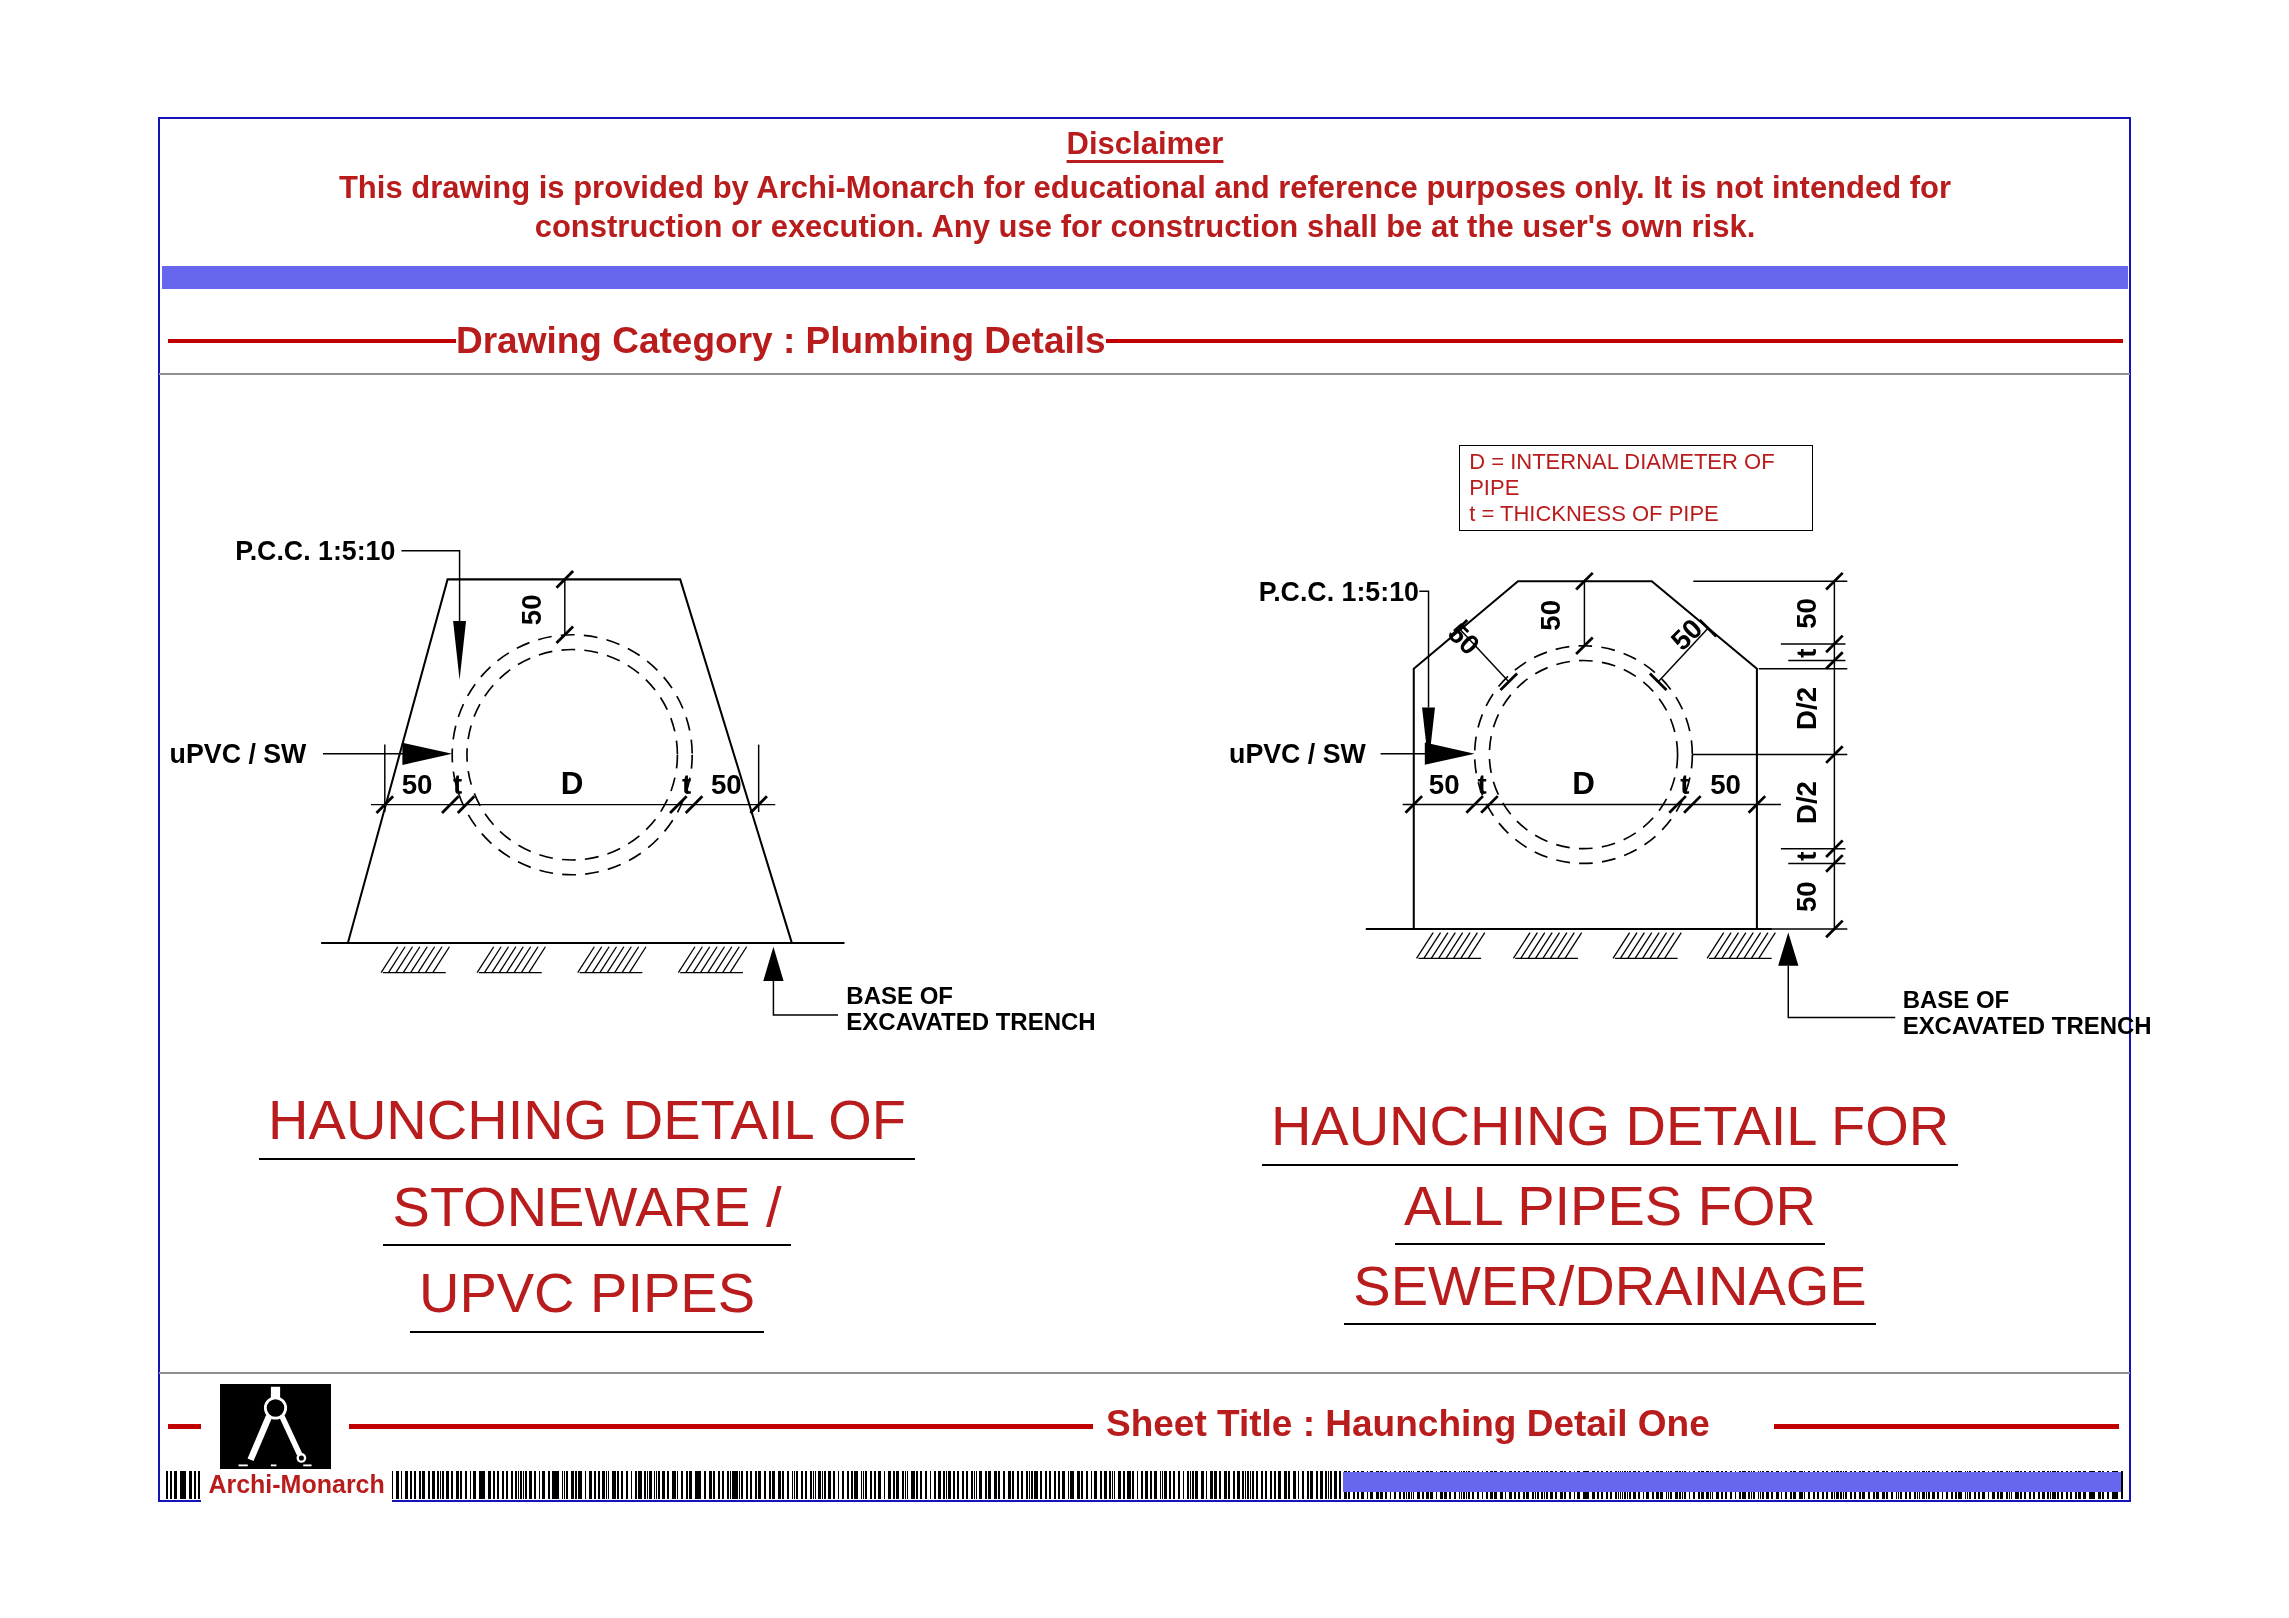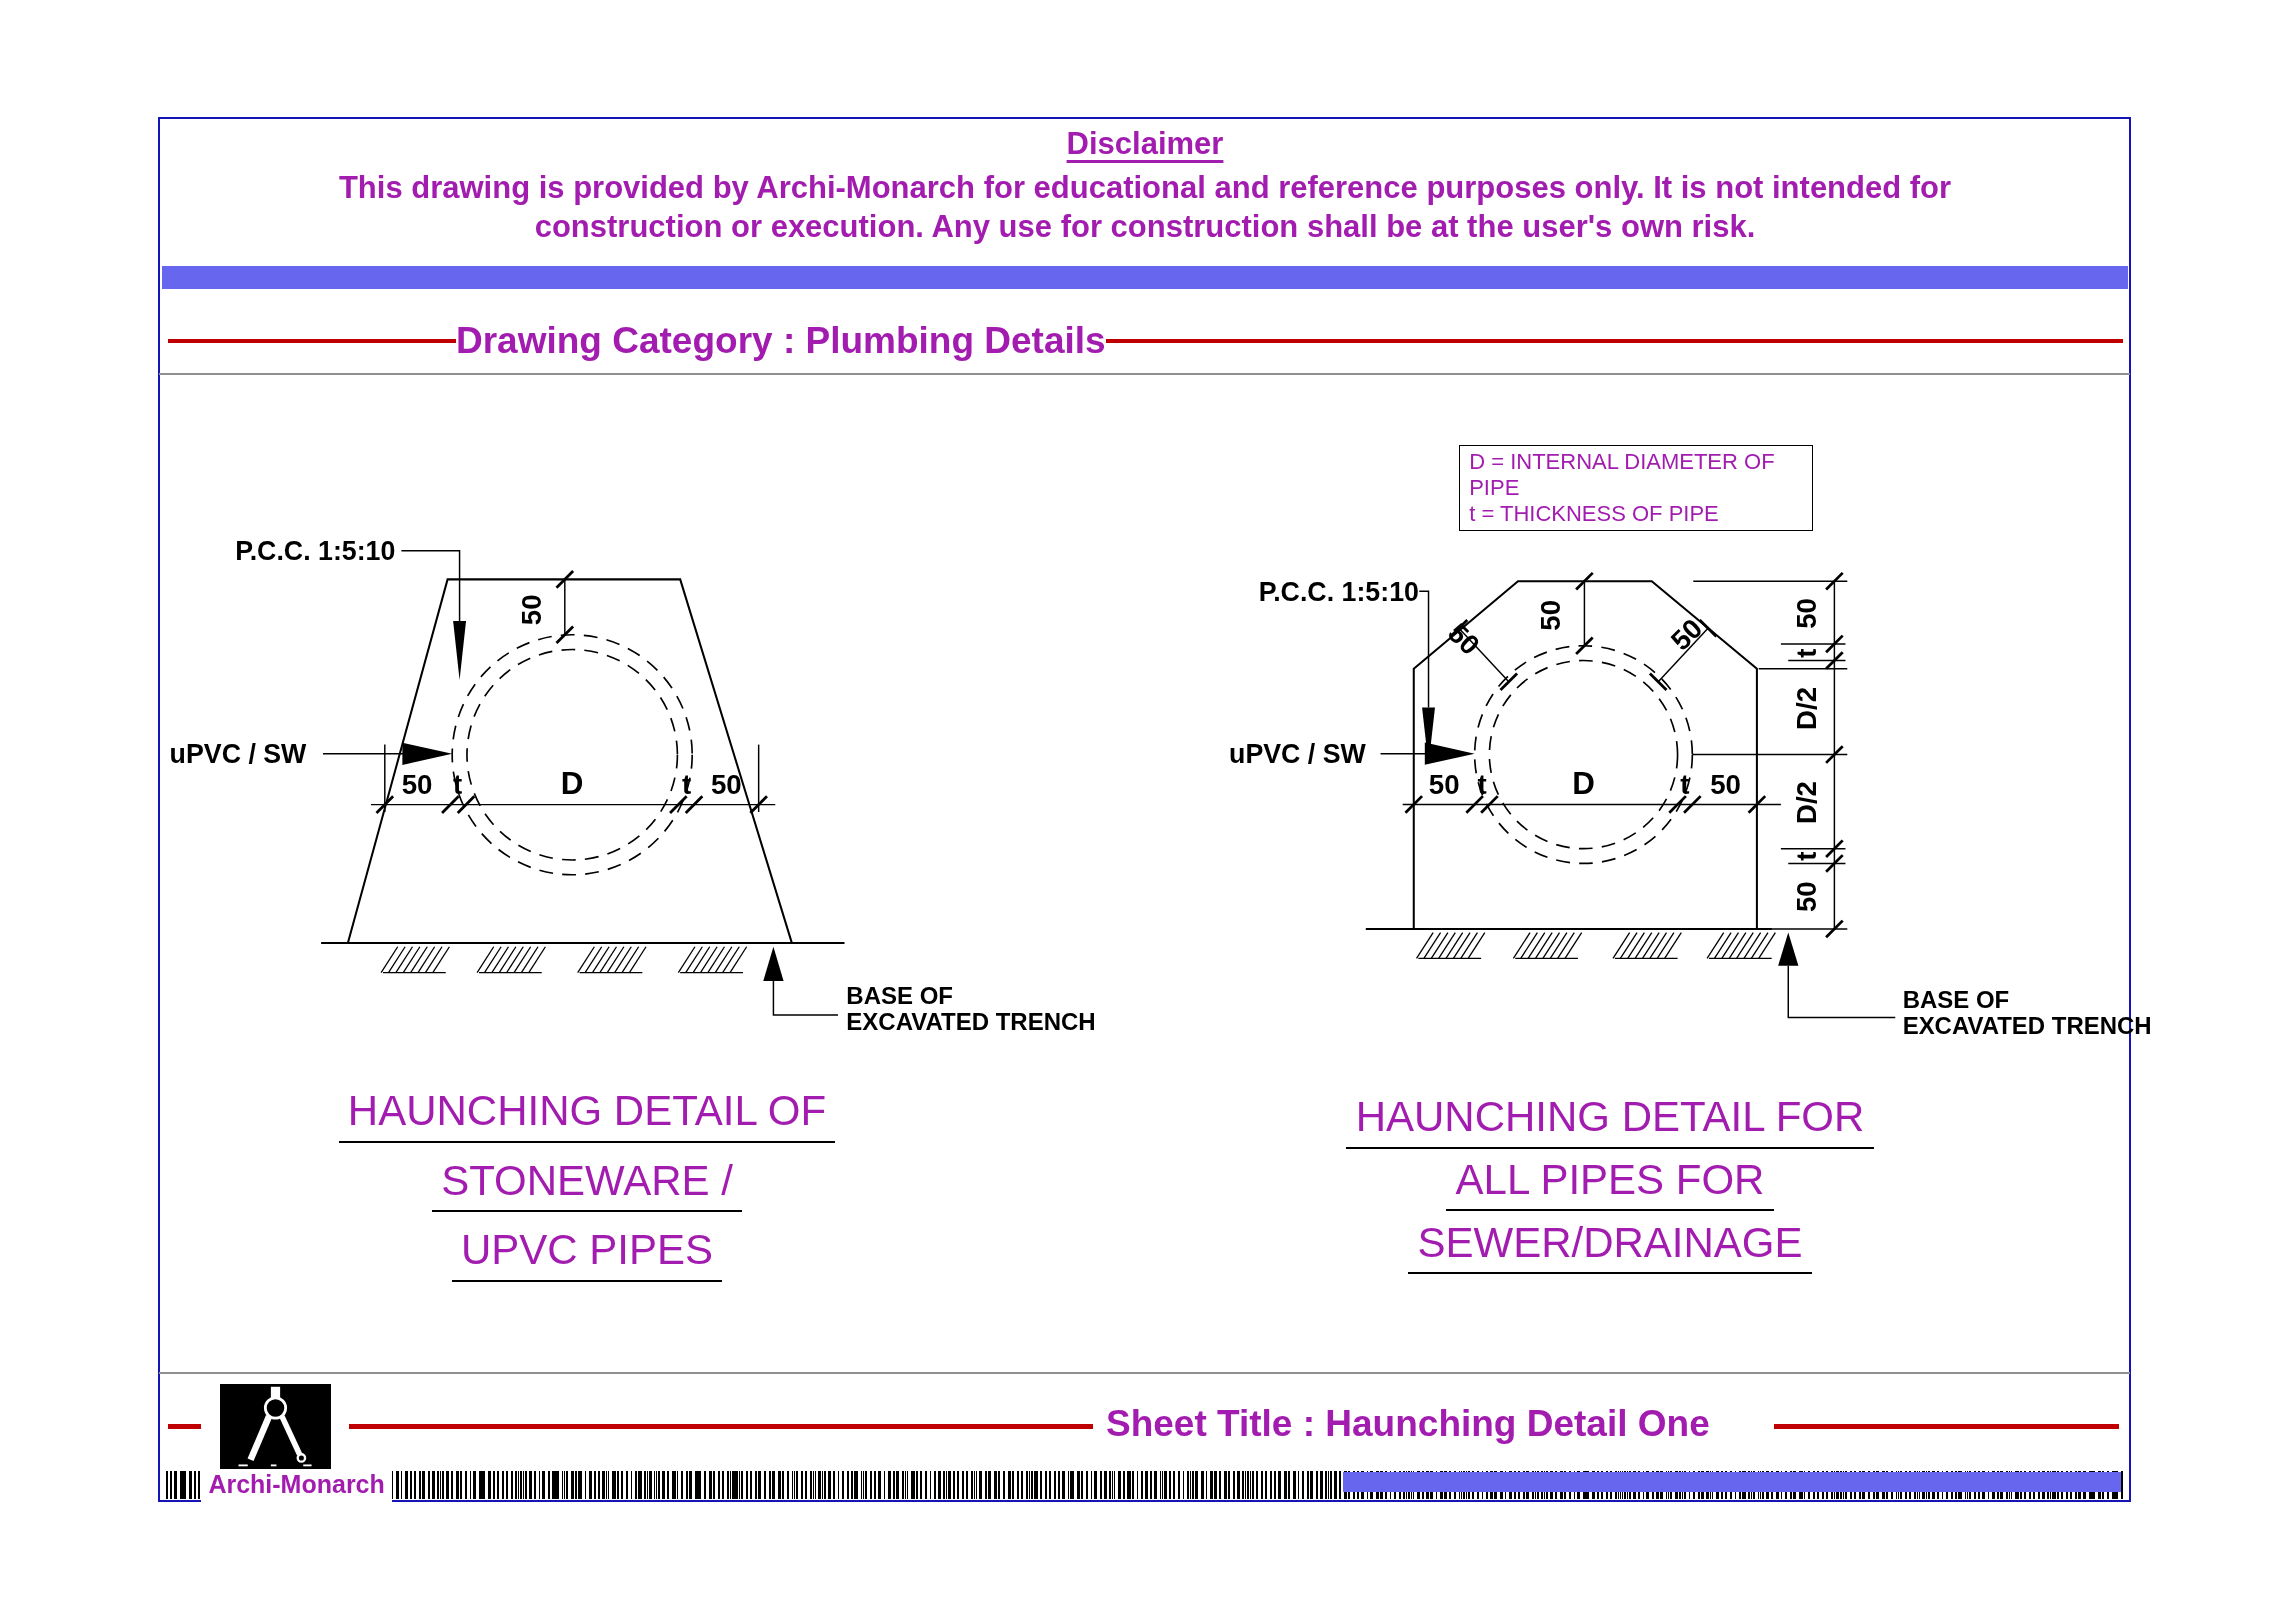--- a/index.html
+++ b/index.html
@@ -2,21 +2,21 @@
 <html style="--accent-blue: #6766ee; --border-blue: #1414b8; --line-red: #c00000;font-size:14.8px"><head>
 <meta charset="utf-8">
 <style>
   :root{
     --accent-blue:#6766ee;
     --border-blue:#1414b8;
     --line-red:#c00000;
   }
   html,body{margin:0;padding:0;background:#fff;}
   .page{position:relative;width:2290px;height:1619px;background:#fff;overflow:hidden;
-        font-family:"Liberation Sans",sans-serif;color:#a21caf;}
+        font-family:"Liberation Sans",sans-serif;color:#b91c1c;}
   .frame{position:absolute;left:158px;top:117px;width:1973px;height:1385px;
          border:2.8px solid var(--border-blue);box-sizing:border-box;}
   
   .disclaimer{position:absolute;left:185px;top:126px;width:1920px;text-align:center;}
   .disclaimer h1{margin:0 0 5.5px 0;font-size:31px;font-weight:bold;
                  text-decoration:underline;text-decoration-thickness:2.8px;text-underline-offset:5.5px;}
   .disclaimer p{margin:0;font-size:31px;font-weight:bold;line-height:39px;}
   .bar{position:absolute;background:var(--accent-blue);}
   .bar.top{left:162px;top:266px;width:1966px;height:23px;}
   .bar.bottom{left:1343px;top:1472px;width:778px;height:20px;}
@@ -42,21 +42,21 @@
   .dashf{stroke:#000;stroke-width:1.8;fill:#fff;stroke-dasharray:15 10;}
   .tk{stroke:#000;stroke-width:3;fill:none;}
   .dim{font-size:30px;}
   .dimD{font-size:34px;}
   .lbl{font-size:29px;}
   .small{font-size:26px;}
   .solid{fill:#000;stroke:none;}
   .hline{stroke:#000;stroke-width:1.4;}
   
   .title-block{position:absolute;display:flex;flex-direction:column;align-items:center;width:646px;}
-  .title-block span{display:inline-block;font-size:42px;padding:0 9.2px 5.5px 9.2px;
+  .title-block span{display:inline-block;font-size:56px;padding:0 9.2px 5.5px 9.2px;
                     border-bottom:2.8px solid #000;white-space:nowrap;}
   .title-block.left{left:264px;top:1087px;}
   .title-block.left span{margin-bottom:14px;}
   .title-block.right{left:1287px;top:1093px;}
   .title-block.right span{margin-bottom:7.4px;text-align:right;}
   
   .red-dash{position:absolute;left:168px;top:1424px;width:33px;height:4.6px;background:var(--line-red);}
   .sheet-line-a{position:absolute;left:349px;top:1424px;width:744px;height:4.6px;background:var(--line-red);}
   .sheet-line-b{position:absolute;left:1774px;top:1424px;width:345px;height:4.6px;background:var(--line-red);}
   .sheet-label{position:absolute;left:1106px;top:1403px;font-size:37px;font-weight:bold;white-space:nowrap;}

